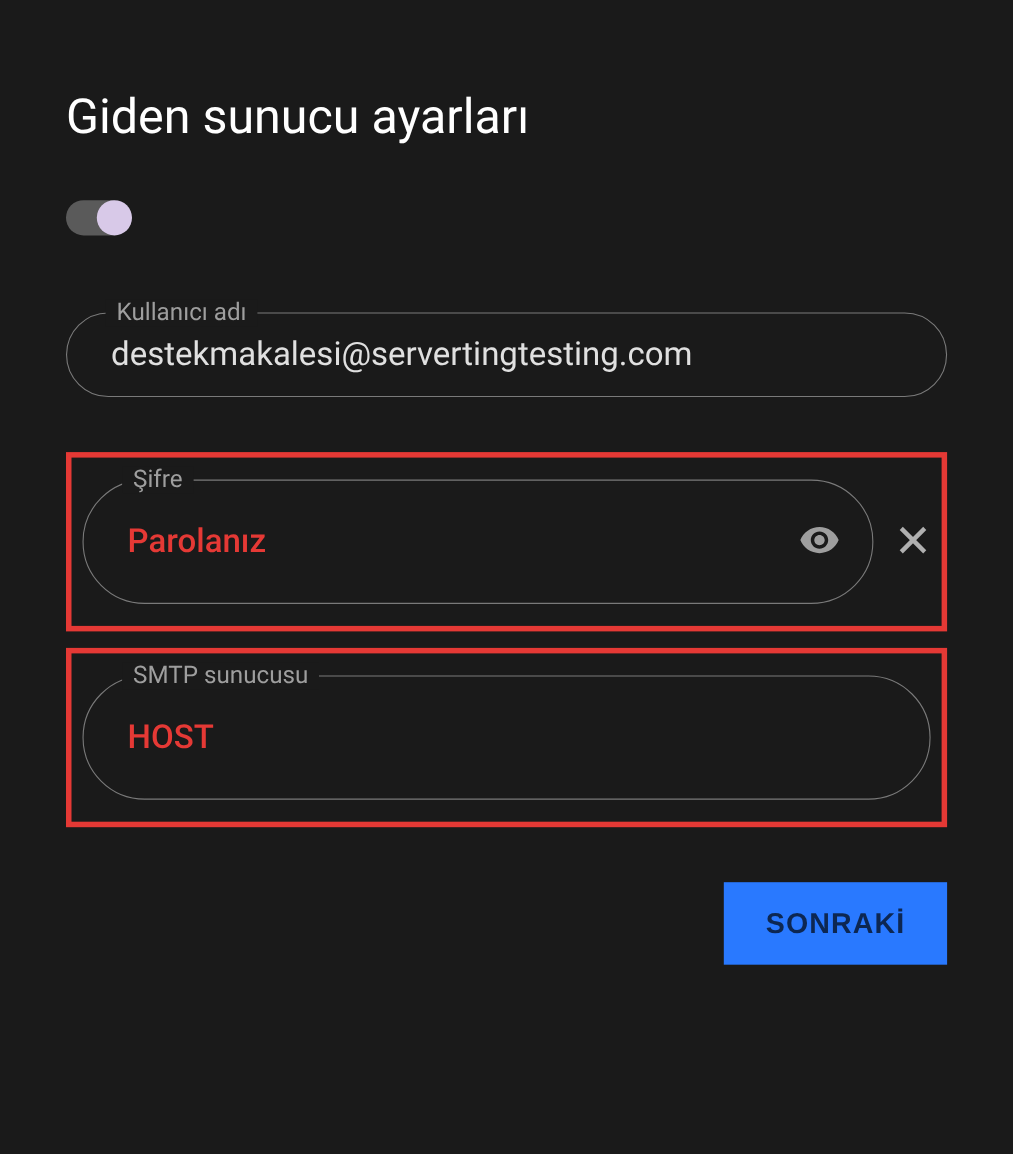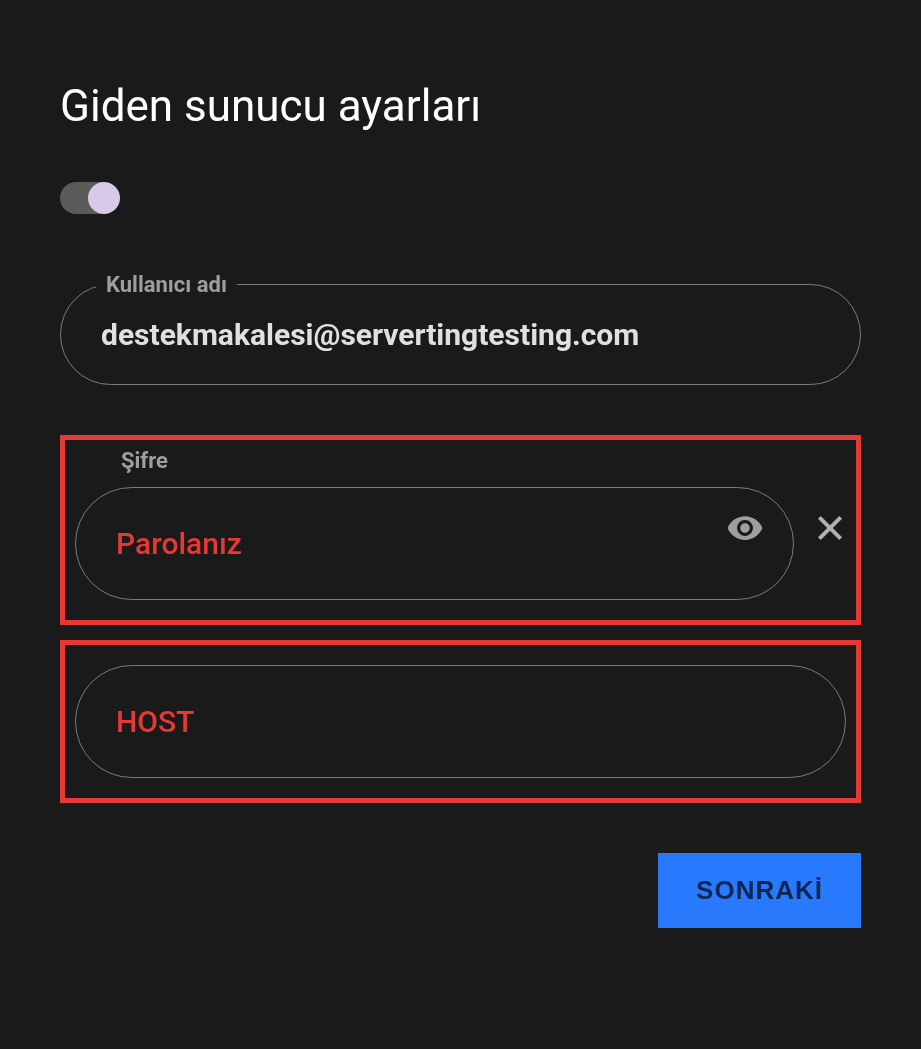--- a/index.html
+++ b/index.html
@@ -59,31 +59,30 @@
     }
     .field-label {
       position: absolute;
       top: -12px;
       left: 36px;
       background-color: #1a1a1a;
       padding: 0 10px;
       font-size: 22px;
       color: #9e9e9e;
       z-index: 2;
-      font-weight: bold;
     }
     .text-field {
       width: 100%;
       border: 1.5px solid #7a7a7a;
       border-radius: 65px;
       background: transparent;
-      padding: 32px 40px;
+      padding: 20px 40px;
       font-size: 30px;
       color: #e0e0e0;
-      font-weight: 700;
+      font-weight: 400;
       display: flex;
       align-items: center;
     }
     .highlight-box {
       border: 5px solid #e53935;
       padding: 20px 10px 20px 10px;
       margin-bottom: 15px;
       position: relative;
     }
     .password-row {
@@ -99,21 +98,20 @@
       width: 100%;
       border: 1.5px solid #7a7a7a;
       border-radius: 65px;
       background: transparent;
       padding: 38px 90px 38px 40px;
       font-size: 30px;
       color: #e53935;
       font-weight: 500;
       display: flex;
       align-items: center;
-      margin-top: 27px;
     }
     .eye-icon {
       position: absolute;
       right: 30px;
       top: 50%;
       transform: translateY(-50%);
       cursor: pointer;
     }
     .eye-icon svg {
       width: 38px;
@@ -192,19 +190,20 @@
       <svg viewBox="0 0 24 24" fill="none">
         <line x1="4" y1="4" x2="20" y2="20"></line>
         <line x1="20" y1="4" x2="4" y2="20"></line>
       </svg>
     </div>
   </div>
 </div>
 
 <div class="highlight-box">
   <div class="field-wrapper">
+    <span class="field-label">SMTP sunucusu</span>
     <div class="smtp-field">HOST</div>
   </div>
 </div>
 
 <div class="button-row">
   <button class="next-button">SONRAKİ</button>
 </div>
 
 </body></html>

